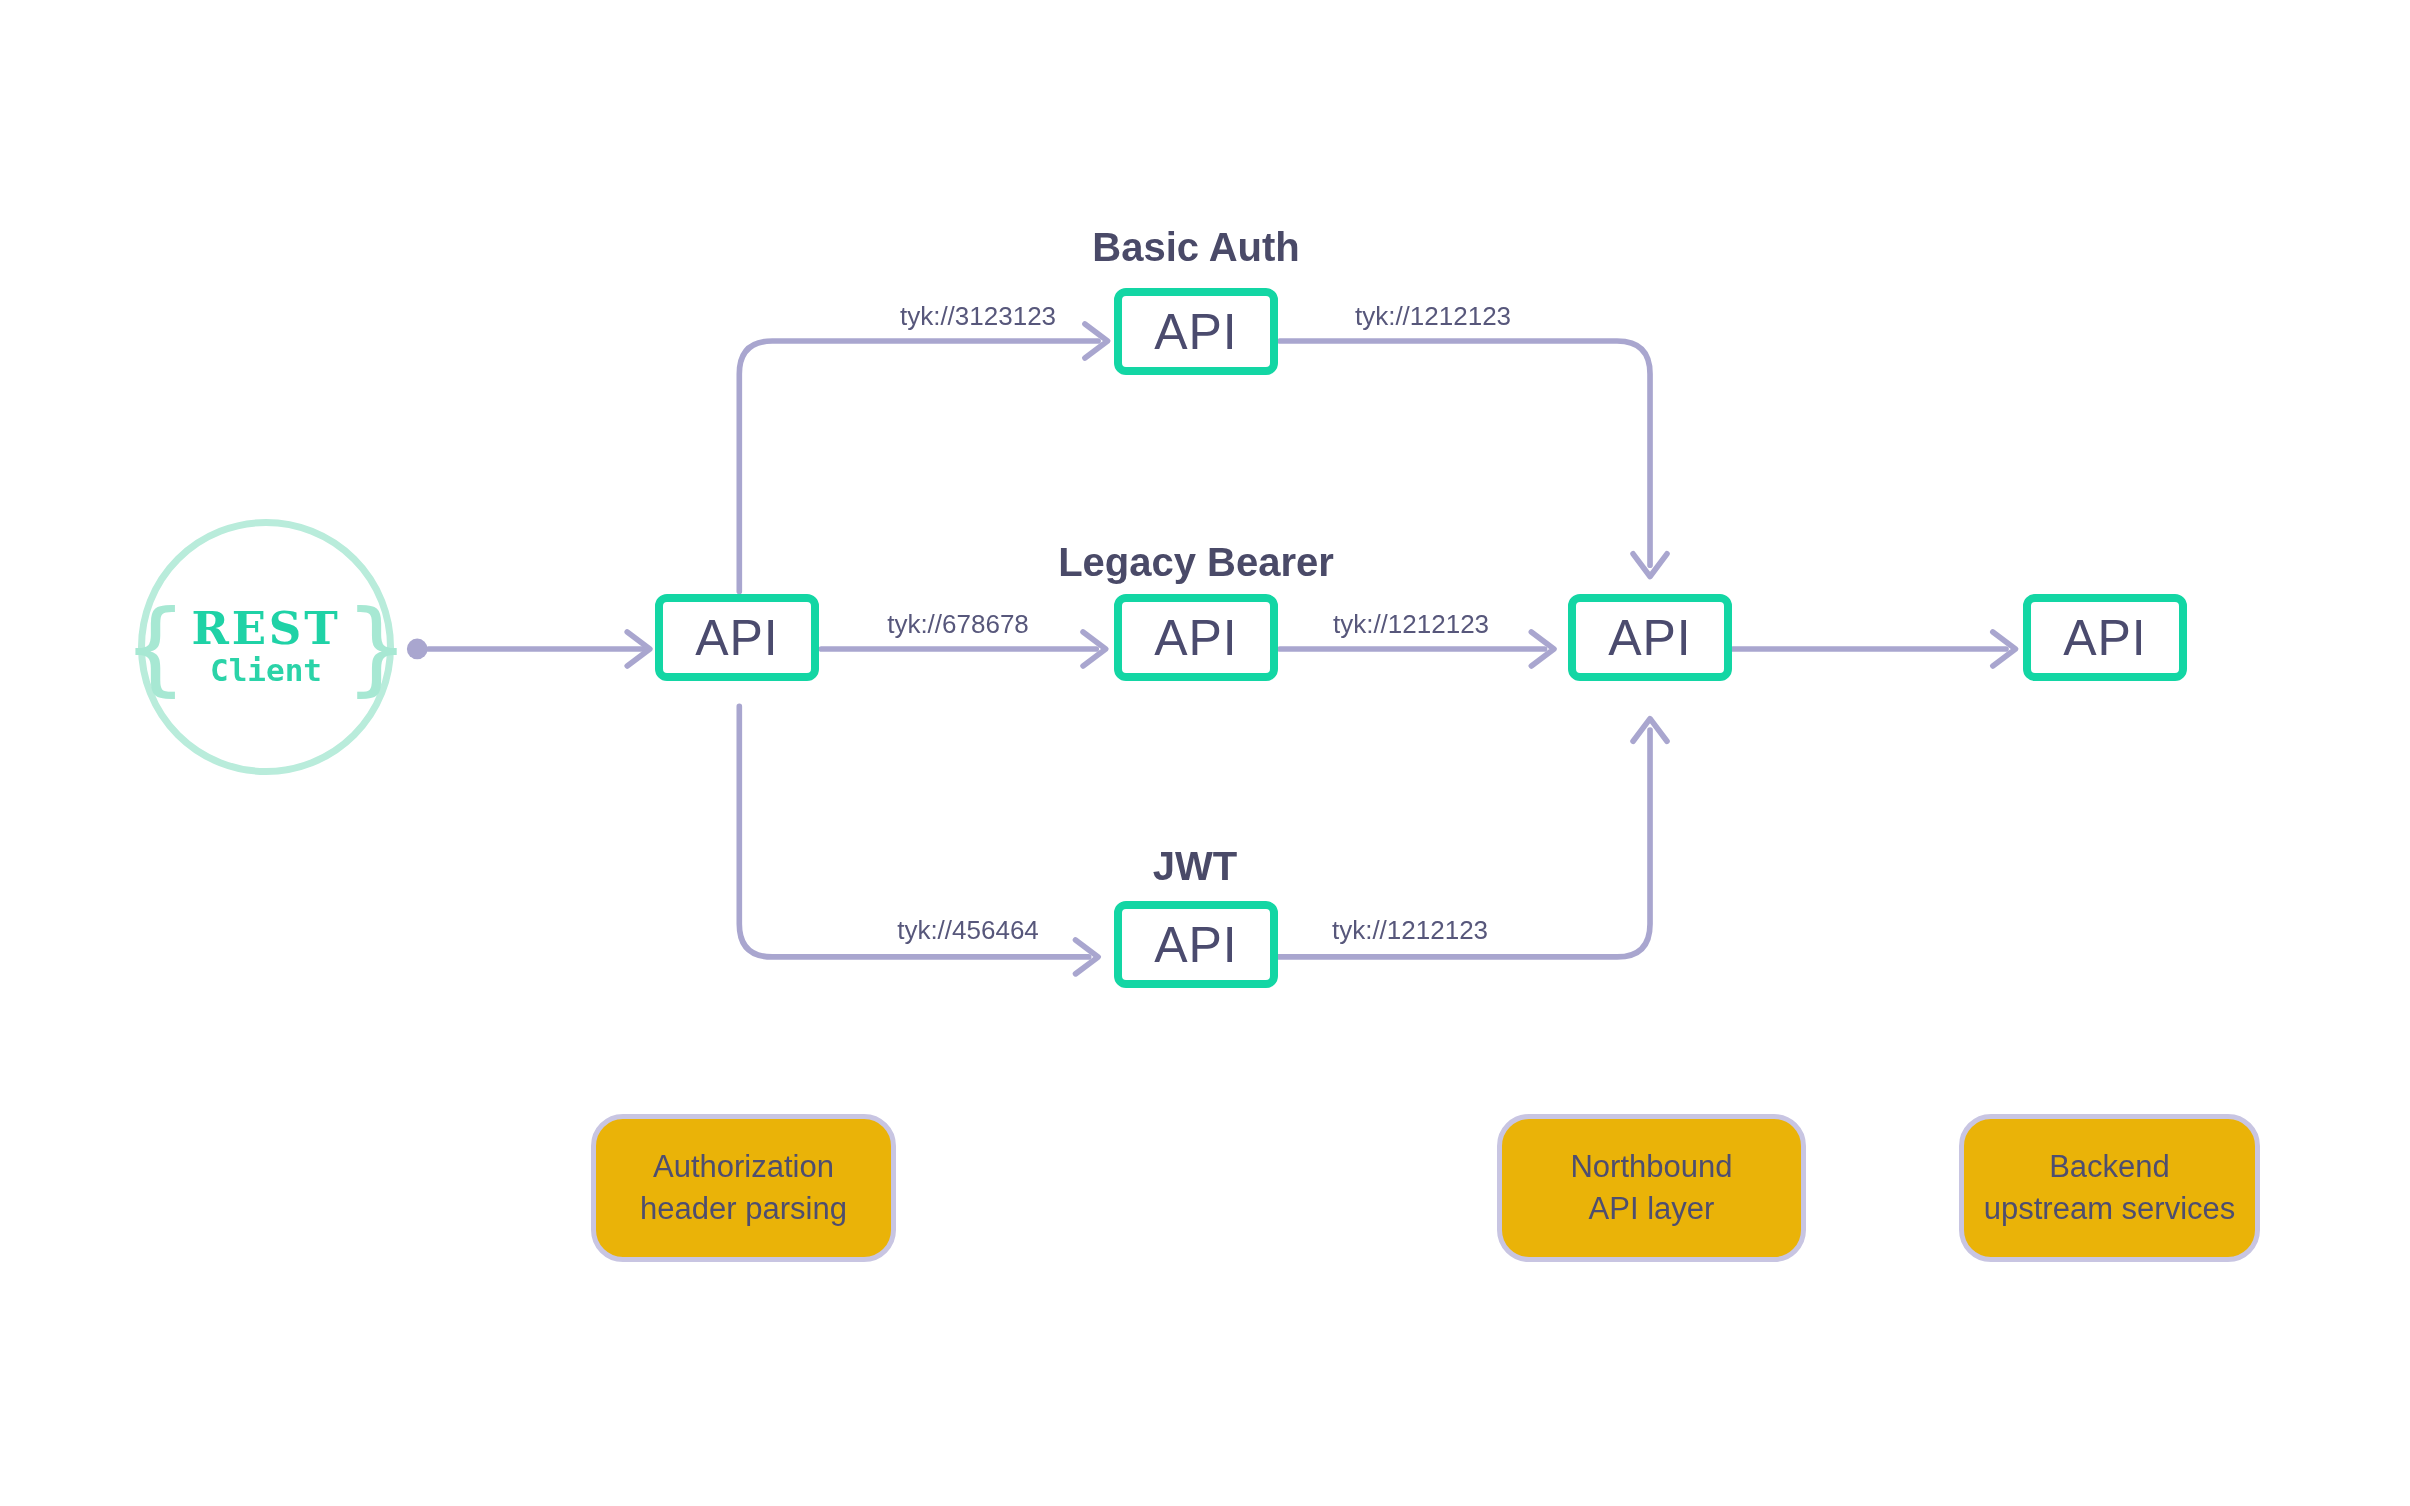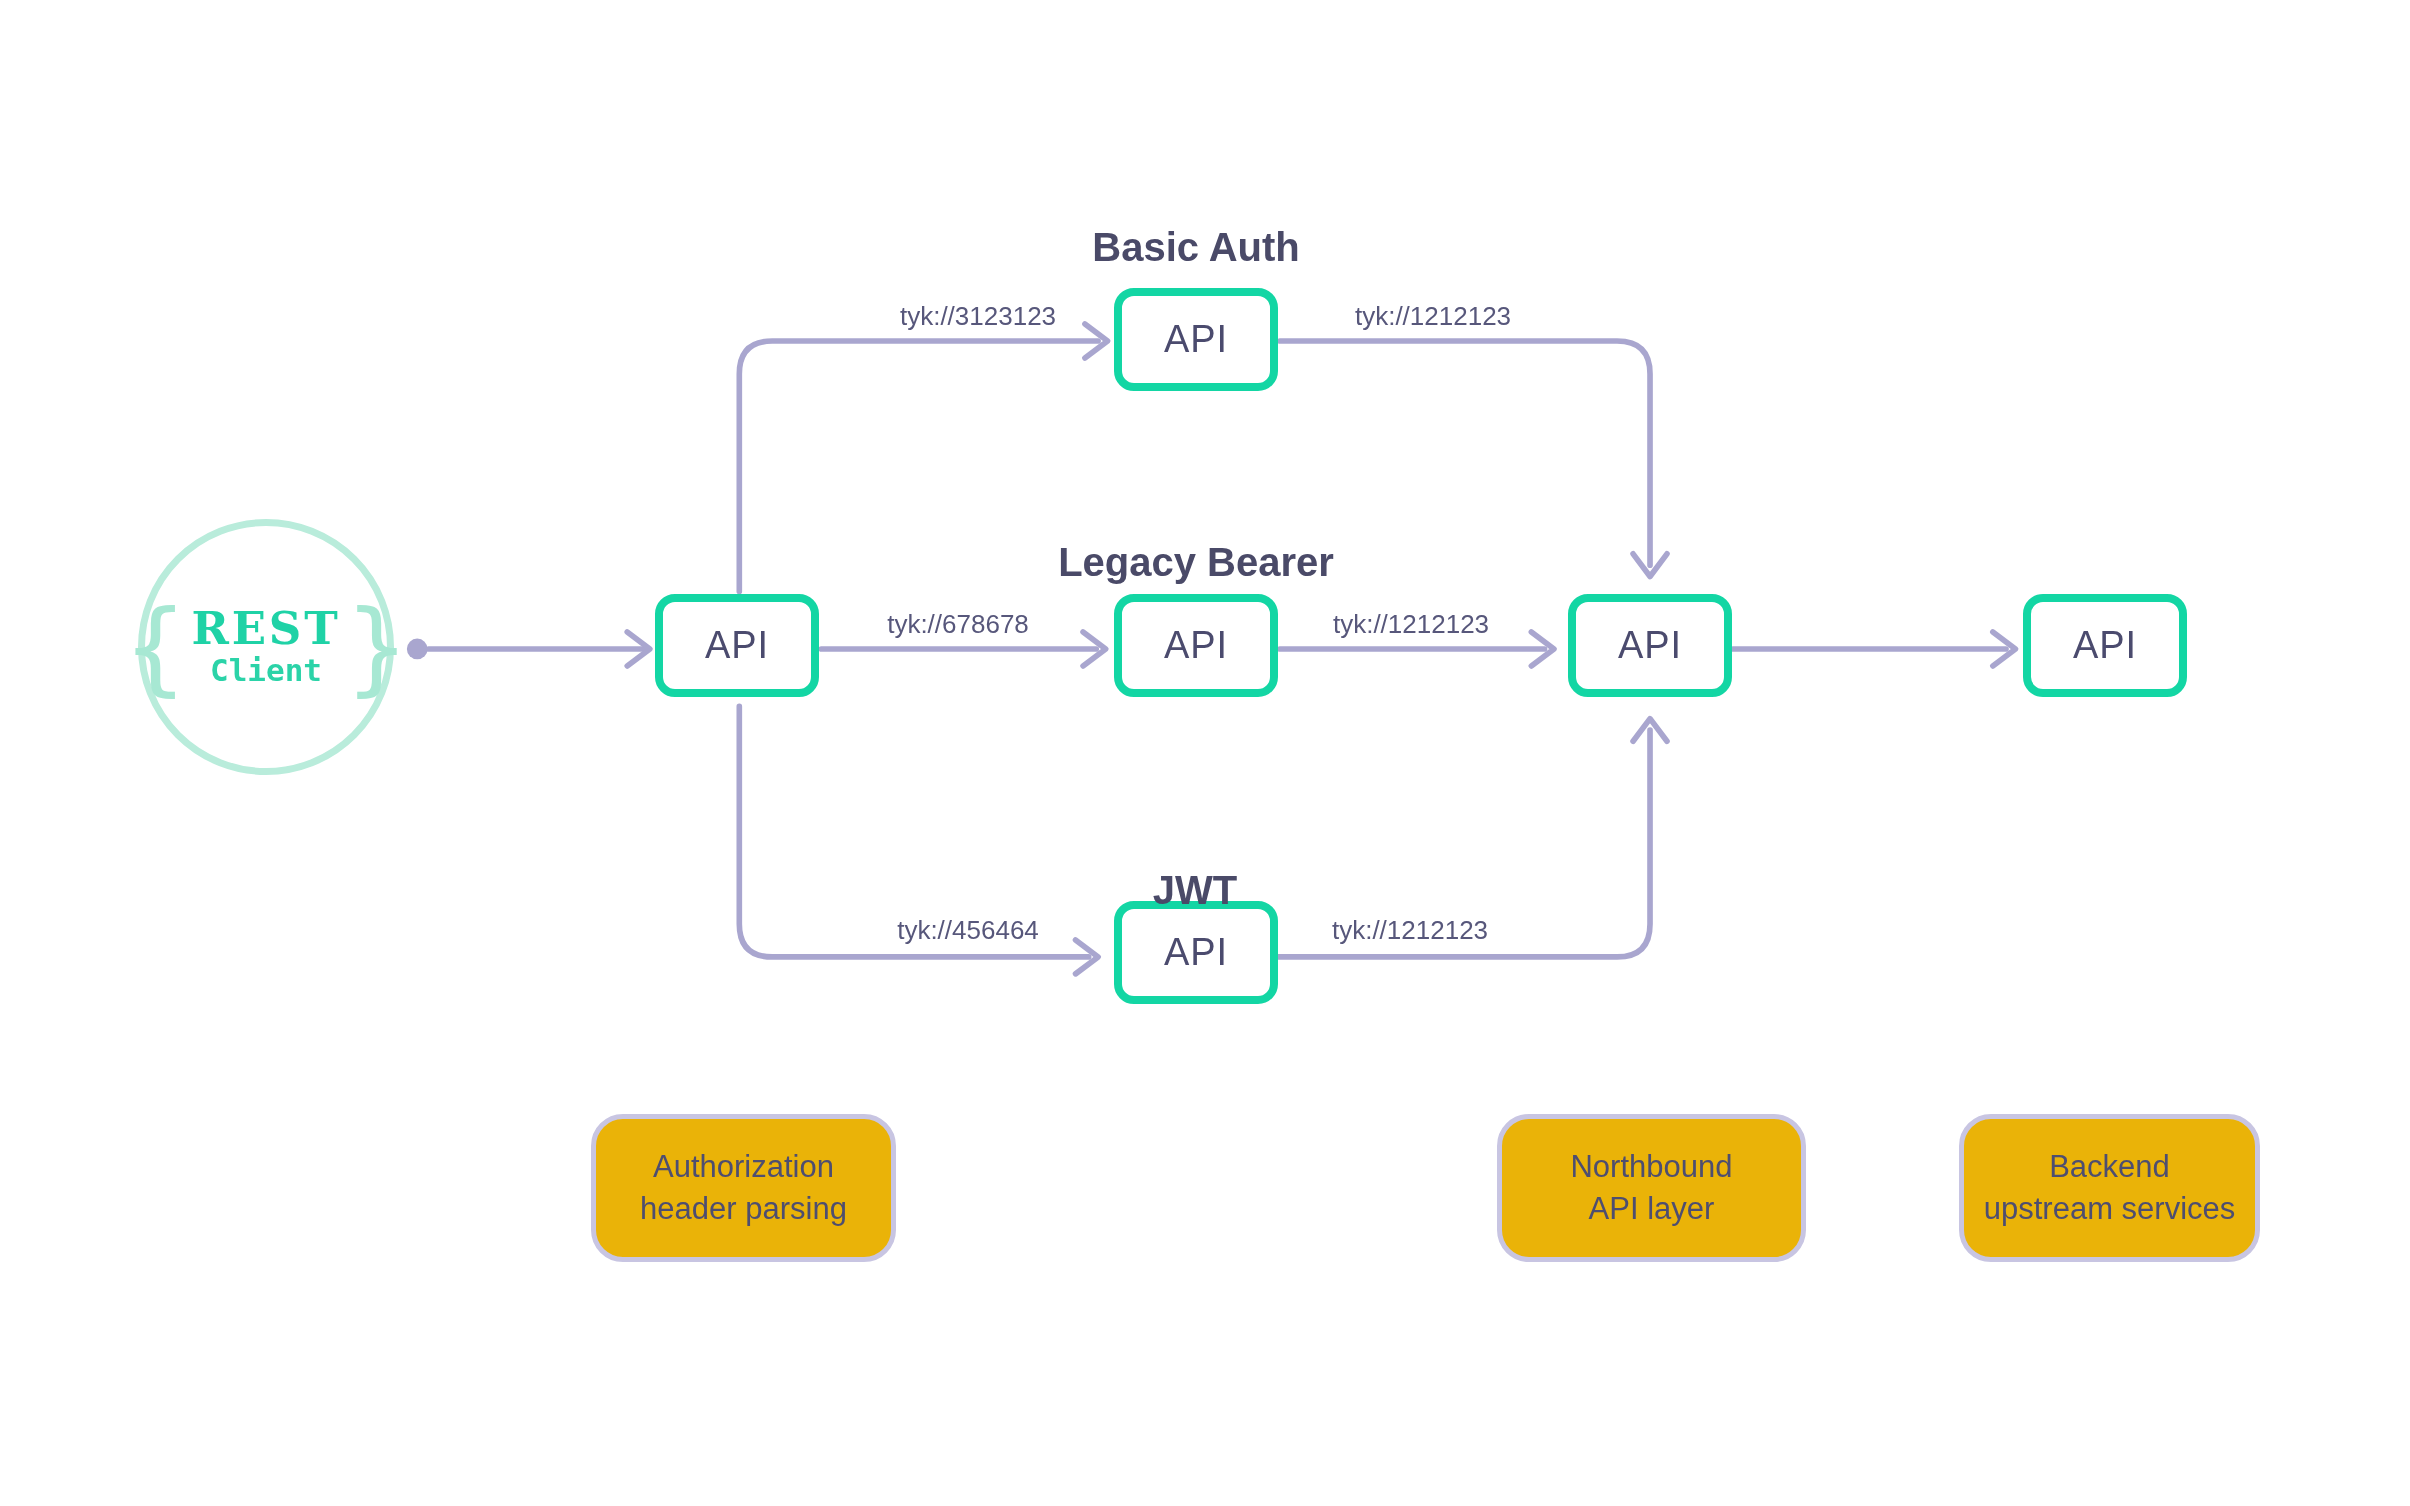--- a/index.html
+++ b/index.html
@@ -18,40 +18,40 @@
     display:flex;align-items:center;justify-content:center;
     font-family:"DejaVu Sans Mono",monospace;
   }
   .client .brace{font-size:102px;font-weight:400;color:#a7e8d3;line-height:1;padding:0 1.9px;}
   .client .client-text{display:flex;flex-direction:column;align-items:center;margin:0 3.8px;}
   .client .rest{font-family:"DejaVu Serif",serif;font-weight:700;font-size:45px;color:#1fd2a6;letter-spacing:2.8px;line-height:1.05;}
   .client .cl{font-size:31px;font-weight:700;color:#2bd3a8;line-height:1.2;}
 
   
   .api-box{
-    position:absolute;width:164px;height:103px;box-sizing:border-box;background:#ffffff;
-    border:8.5px solid #13d6a4;border-radius:20px;
+    position:absolute;width:164px;height:87px;box-sizing:border-box;background:#ffffff;
+    border:8.5px solid #13d6a4;border-radius:12px;
     display:flex;align-items:center;justify-content:center;
-    font-size:38px;font-weight:500;color:#4b4b6e;letter-spacing:0.9px;
+    font-size:50px;font-weight:500;color:#4b4b6e;letter-spacing:0.9px;
   }
   #api-auth-parsing{left:655px;top:594px;}
   #api-basic-auth  {left:1114px;top:288px;}
   #api-legacy      {left:1114px;top:594px;}
   #api-jwt         {left:1114px;top:901px;}
   #api-northbound  {left:1568px;top:594px;}
   #api-backend     {left:2023px;top:594px;}
 
   
   .group-title{
     position:absolute;transform:translate(-50%,-50%);
     font-size:40px;font-weight:700;color:#4a4a68;white-space:nowrap;
   }
   #title-basic {left:1196px;top:247px;}
   #title-legacy{left:1196px;top:562px;}
-  #title-jwt   {left:1195px;top:890px;}
+  #title-jwt   {left:1195px;top:866px;}
 
   
   .edge-label{
     position:absolute;transform:translate(-50%,-50%);
     font-size:26px;font-weight:400;color:#57577b;white-space:nowrap;
   }
   #lbl-to-basic  {left:962px;top:316px;margin-left:16px;}
   #lbl-basic-out {left:1433px;top:316px;}
   #lbl-to-legacy {left:958px;top:624px;}
   #lbl-legacy-out{left:1411px;top:624px;}

